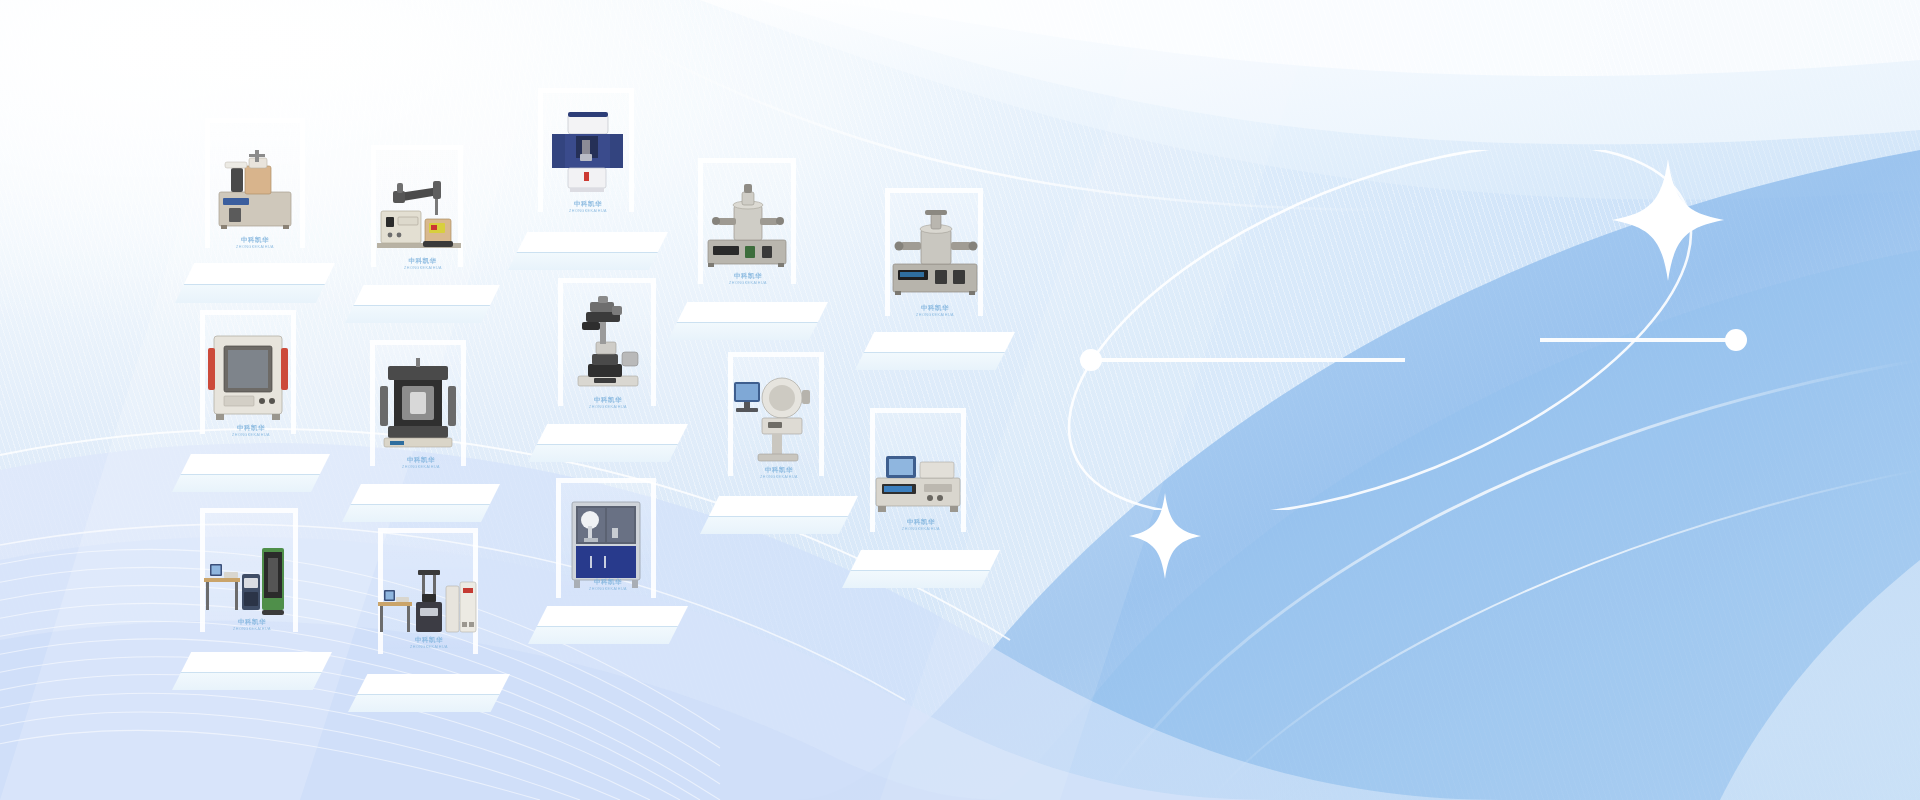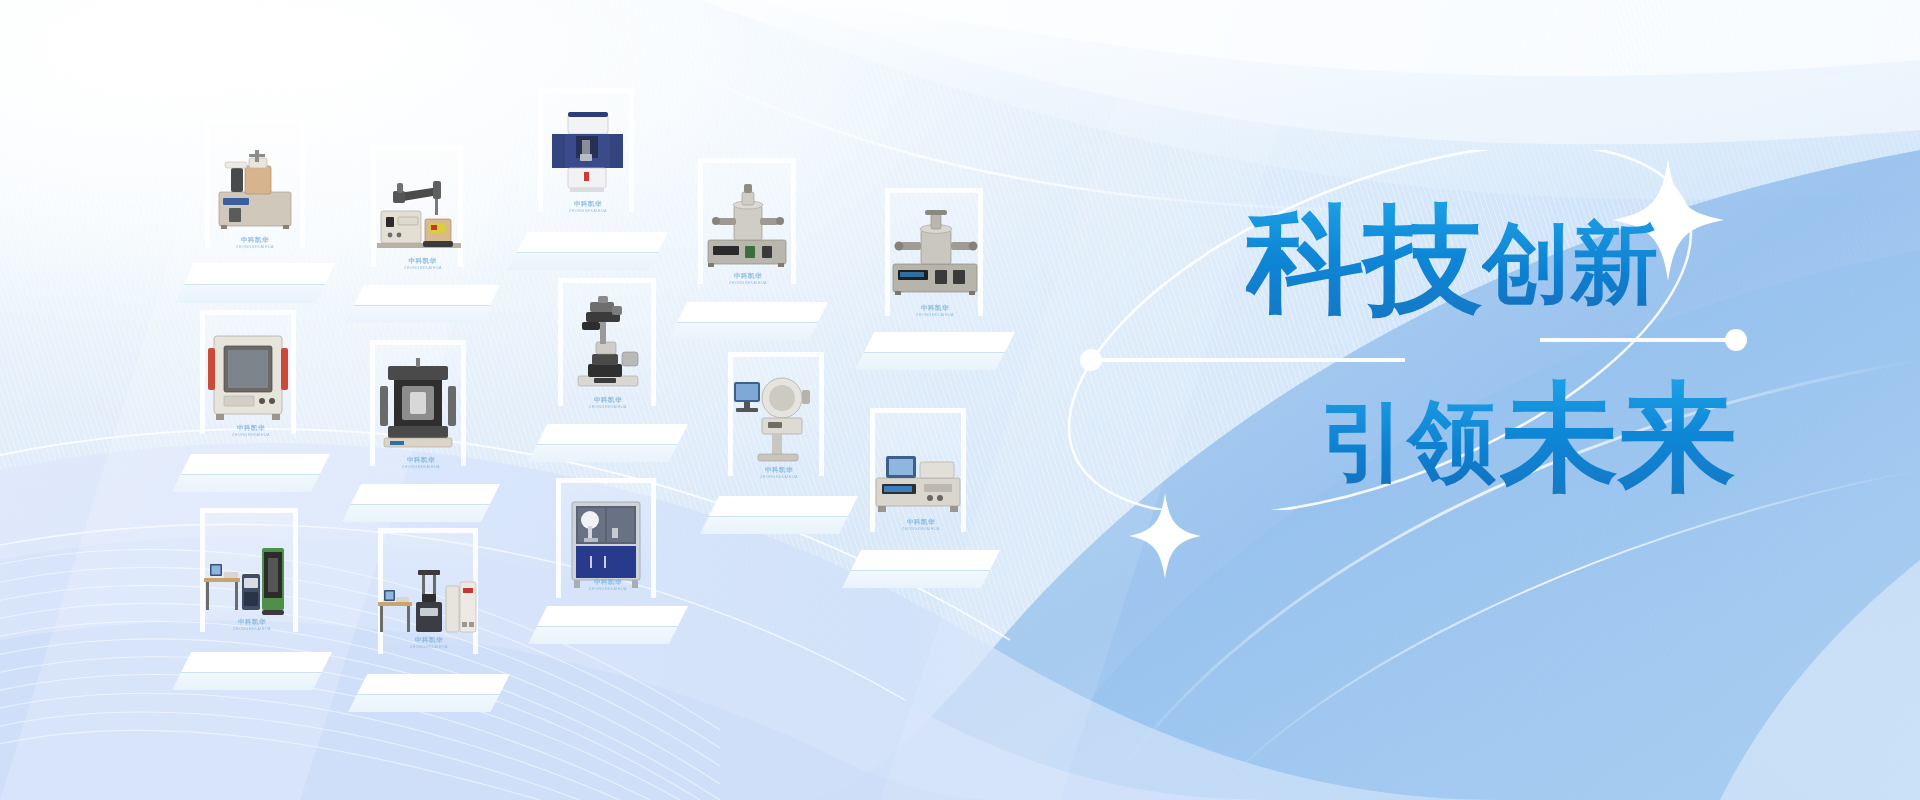--- a/index.html
+++ b/index.html
@@ -178,26 +178,20 @@
   </svg>
 
   <svg class="sparkle" style="left:1608px;top:155px;width:120px;height:130px;" viewBox="0 0 120 130">
     <path d="M60,4 C66,46 78,58 116,65 C78,72 66,84 60,126 C54,84 42,72 4,65 C42,58 54,46 60,4 Z" fill="#ffffff"></path>
   </svg>
   <svg class="sparkle" style="left:1126px;top:490px;width:78px;height:92px;" viewBox="0 0 78 92">
     <path d="M39,3 C43,32 51,41 75,46 C51,51 43,60 39,89 C35,60 27,51 3,46 C27,41 35,32 39,3 Z" fill="#ffffff"></path>
   </svg>
 
   <div class="headline">
-    <div class="hl-line hl1">
-      <span class="big">科技</span><span class="sml">创新</span>
-    </div>
-    <div class="hl-line hl2">
-      <span class="sml">引领</span><span class="big">未来</span>
-    </div>
   </div>
 
   <div class="card" style="left:175px;top:118px;width:160px;height:185px;">
     <div class="frame" style="width:100px;height:130px;left:30px;top:0;"></div>
     <div class="pedestal" style="left:0;bottom:0;width:160px;height:40px;clip-path:polygon(12% 0,100% 0,88% 100%,0 100%);"></div>
     <div class="photo" style="left:34px;top:28px;width:92px;height:86px;">
       <svg viewBox="0 0 92 86" width="92" height="86">
         <rect x="10" y="46" width="72" height="34" rx="2" fill="#cfc8bb" stroke="#a89f90" stroke-width=".7"></rect>
         <rect x="14" y="52" width="26" height="7" rx="1" fill="#3b5e9e"></rect>
         <rect x="20" y="62" width="12" height="14" rx="1" fill="#5b5b5b"></rect>

